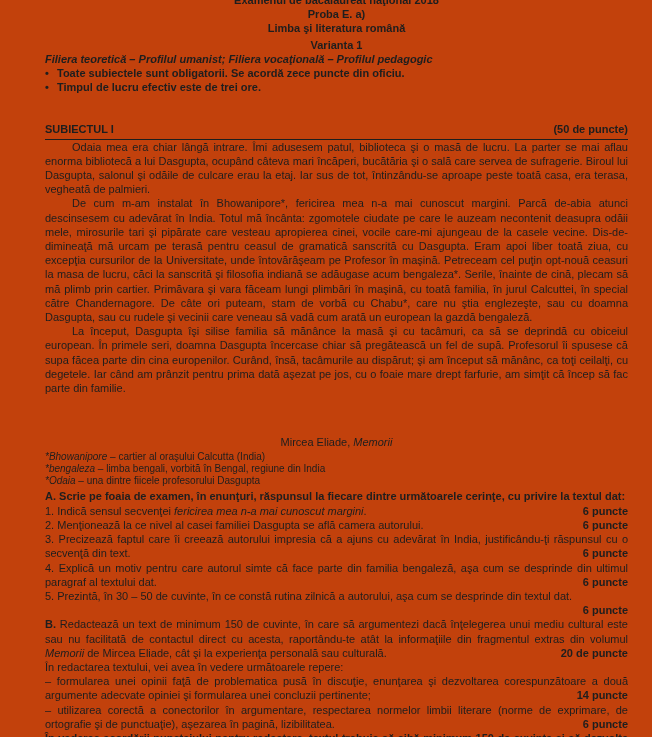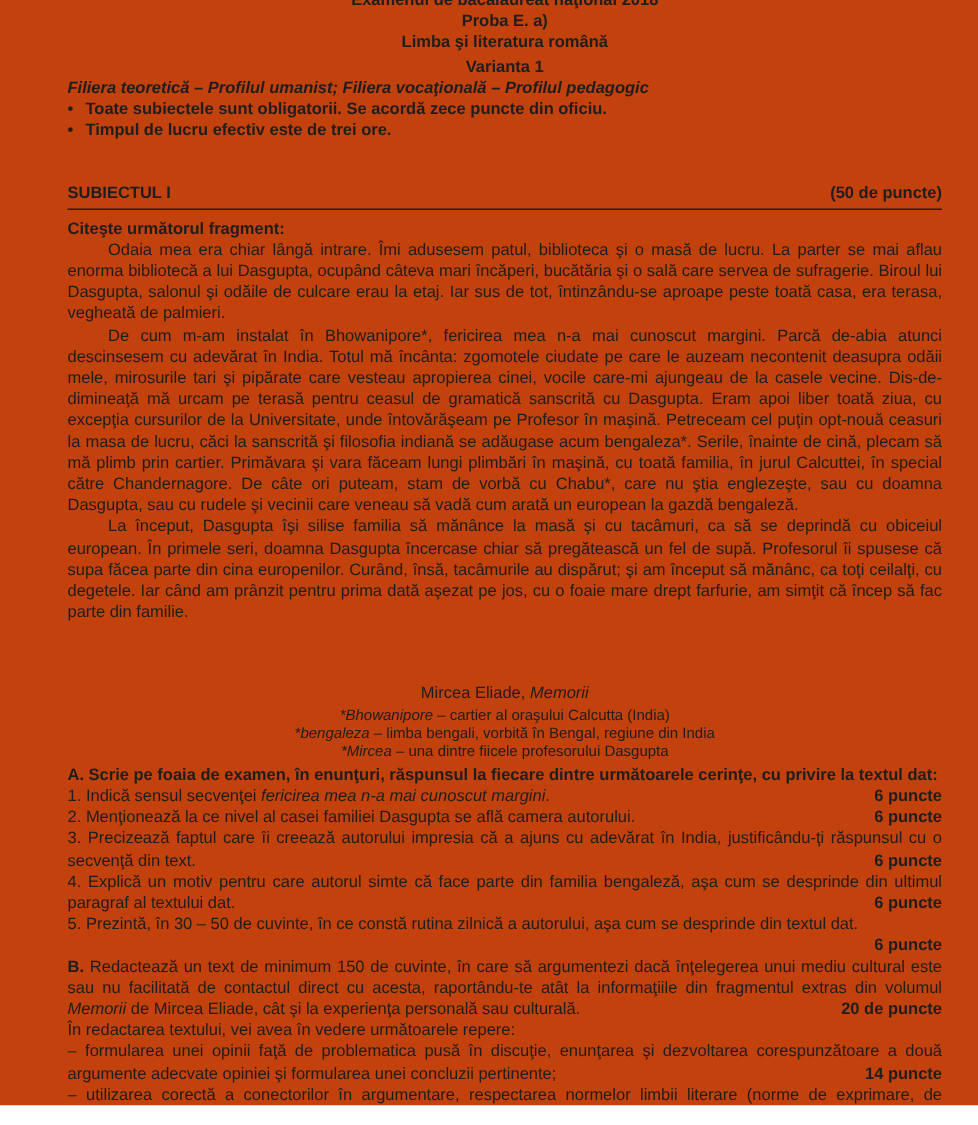--- a/index.html
+++ b/index.html
@@ -29,21 +29,21 @@
     border-bottom: 1.5px solid #1e1e1e;
     padding-bottom: 2px;
     margin-top: 28px;
   }
 
   .read-label { font-weight: bold; margin-top: 6px; }
 
   .para { text-align: justify; text-indent: 27px; }
   .attribution { text-align: center; margin-top: 40px; }
 
-  .footnotes { font-size: 10px; line-height: 12px; margin-top: 2px; text-align: center; }
+  .footnotes { font-size: 10px; line-height: 12px; margin-top: 2px; }
   .footnote-term { font-style: italic; }
 
   .section-a-heading { font-weight: bold; text-align: justify; margin-top: 2px; }
 
   .q { text-align: justify; overflow: hidden; }
   .points { float: right; font-weight: bold; }
   .points-line { text-align: right; font-weight: bold; }
 
   .section-b { text-align: justify; overflow: hidden; }
   .b-label { font-weight: bold; }
@@ -71,42 +71,41 @@
     </div>
     <div class="bullet-row">
       <span class="bullet-dot">•</span><span>Timpul de lucru efectiv este de trei ore.</span>
     </div>
 
     <div class="subj-head">
       <span>SUBIECTUL I</span>
       <span>(50 de puncte)</span>
     </div>
 
-    <div class="read-label">Citeşte următorul fragment:</div>
 
     <div class="para">Odaia mea era chiar lângă intrare. Îmi adusesem patul, biblioteca şi o masă de lucru. La parter se mai aflau enorma bibliotecă a lui Dasgupta, ocupând câteva mari încăperi, bucătăria şi o sală care servea de sufragerie. Biroul lui Dasgupta, salonul şi odăile de culcare erau la etaj. Iar sus de tot, întinzându-se aproape peste toată casa, era terasa, vegheată de palmieri.</div>
     <div class="para">De cum m-am instalat în Bhowanipore*, fericirea mea n-a mai cunoscut margini. Parcă de-abia atunci descinsesem cu adevărat în India. Totul mă încânta: zgomotele ciudate pe care le auzeam necontenit deasupra odăii mele, mirosurile tari şi pipărate care vesteau apropierea cinei, vocile care-mi ajungeau de la casele vecine. Dis-de-dimineaţă mă urcam pe terasă pentru ceasul de gramatică sanscrită cu Dasgupta. Eram apoi liber toată ziua, cu excepţia cursurilor de la Universitate, unde întovărăşeam pe Profesor în maşină. Petreceam cel puţin opt-nouă ceasuri la masa de lucru, căci la sanscrită şi filosofia indiană se adăugase acum bengaleza*. Serile, înainte de cină, plecam să mă plimb prin cartier. Primăvara şi vara făceam lungi plimbări în maşină, cu toată familia, în jurul Calcuttei, în special către Chandernagore. De câte ori puteam, stam de vorbă cu Chabu*, care nu ştia englezeşte, sau cu doamna Dasgupta, sau cu rudele şi vecinii care veneau să vadă cum arată un european la gazdă bengaleză.</div>
     <div class="para">La început, Dasgupta îşi silise familia să mănânce la masă şi cu tacâmuri, ca să se deprindă cu obiceiul european. În primele seri, doamna Dasgupta încercase chiar să pregătească un fel de supă. Profesorul îi spusese că supa făcea parte din cina europenilor. Curând, însă, tacâmurile au dispărut; şi am început să mănânc, ca toţi ceilalţi, cu degetele. Iar când am prânzit pentru prima dată aşezat pe jos, cu o foaie mare drept farfurie, am simţit că încep să fac parte din familie.</div>
 
     <div class="attribution">
       <span>Mircea Eliade,</span>
       <span class="italic">Memorii</span>
     </div>
 
     <div class="footnotes">
       <div class="footnote">
         <span class="footnote-term">*Bhowanipore</span>
         <span>– cartier al oraşului Calcutta (India)</span>
       </div>
       <div class="footnote">
         <span class="footnote-term">*bengaleza</span>
         <span>– limba bengali, vorbită în Bengal, regiune din India</span>
       </div>
       <div class="footnote">
-        <span class="footnote-term">*Mircea</span>
+        <span class="footnote-term">*Odaia</span>
         <span>– una dintre fiicele profesorului Dasgupta</span>
       </div>
     </div>
 
     <div class="section-a-heading">A. Scrie pe foaia de examen, în enunţuri, răspunsul la fiecare dintre următoarele cerinţe, cu privire la textul dat:</div>
 
     <div class="q">
       <span>1.</span>
       <span>Indică sensul secvenţei </span><span class="italic">fericirea mea n-a mai cunoscut margini</span><span>.</span>
       <span class="points">6 puncte</span>

